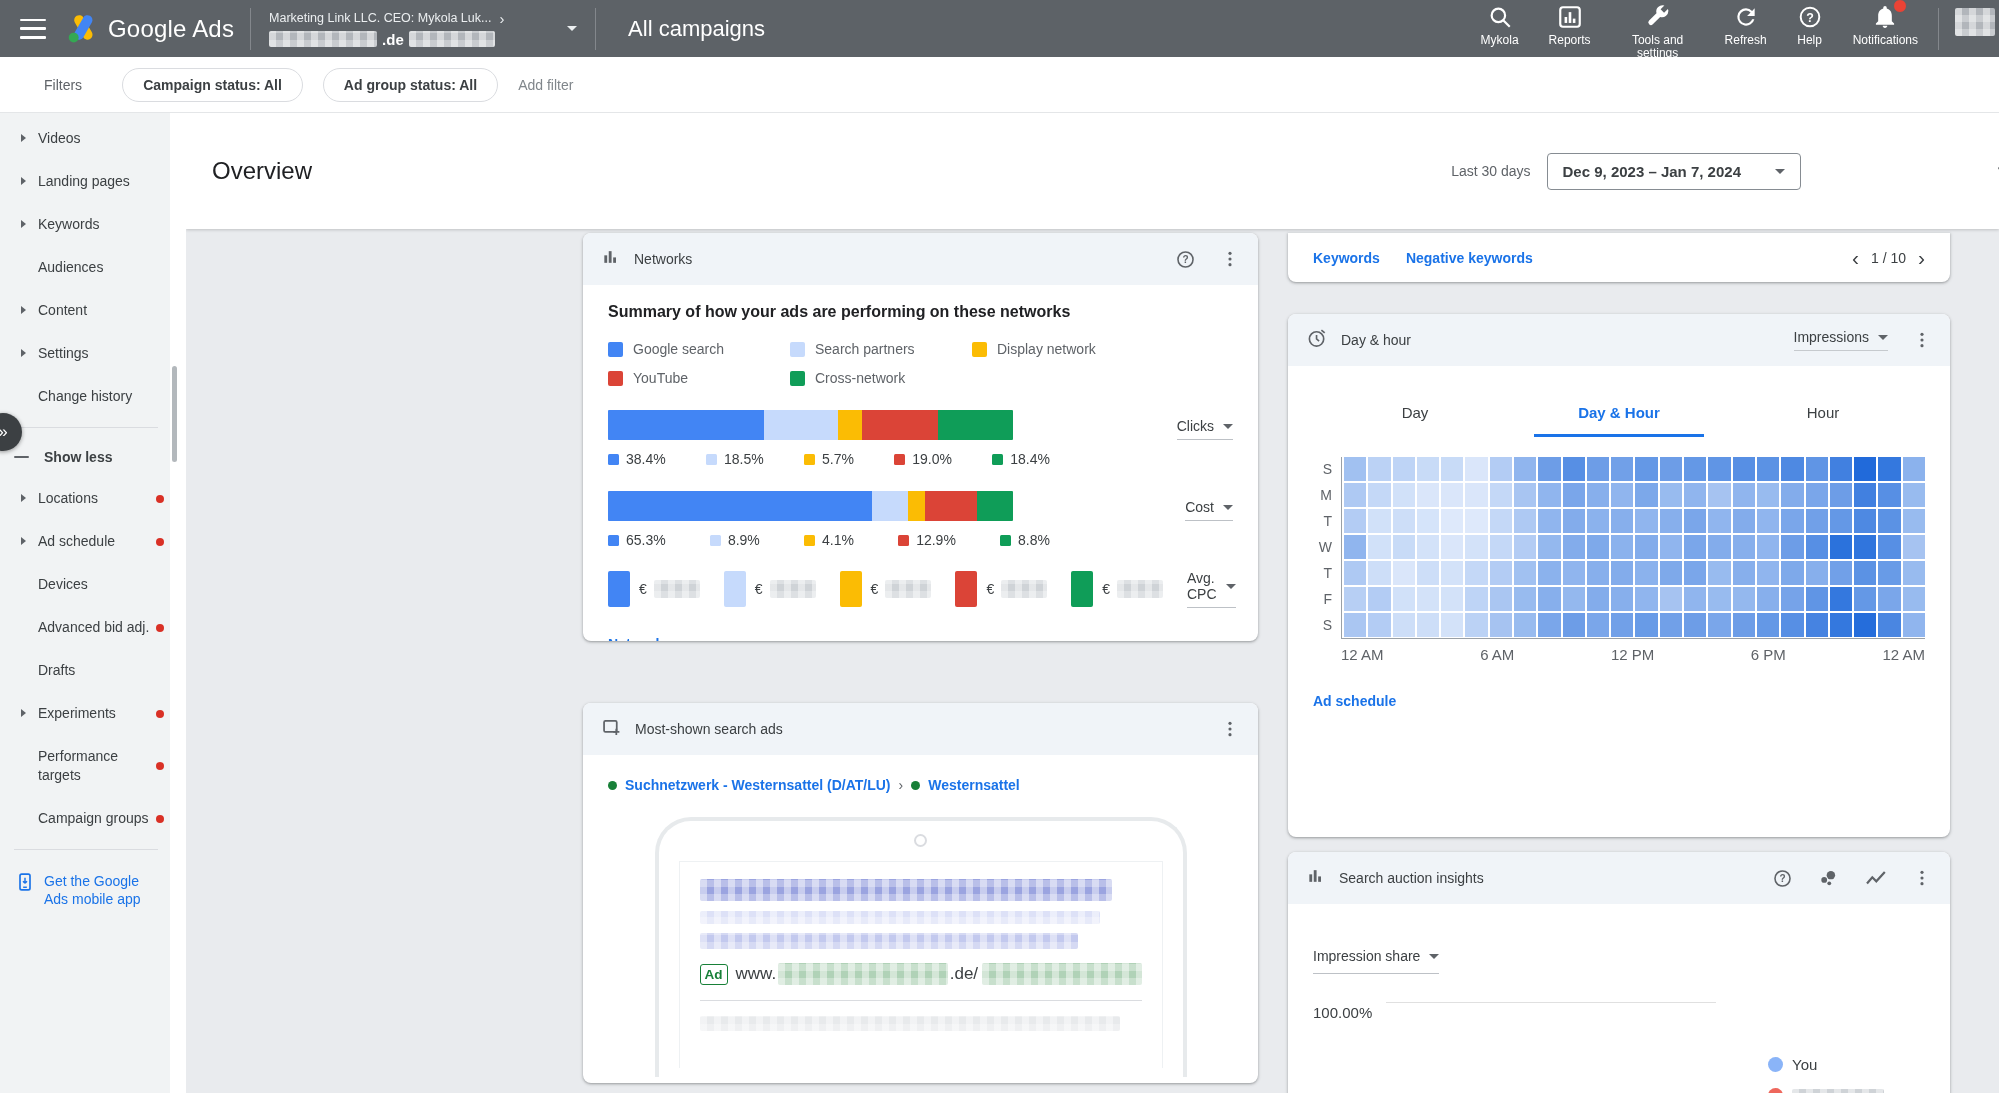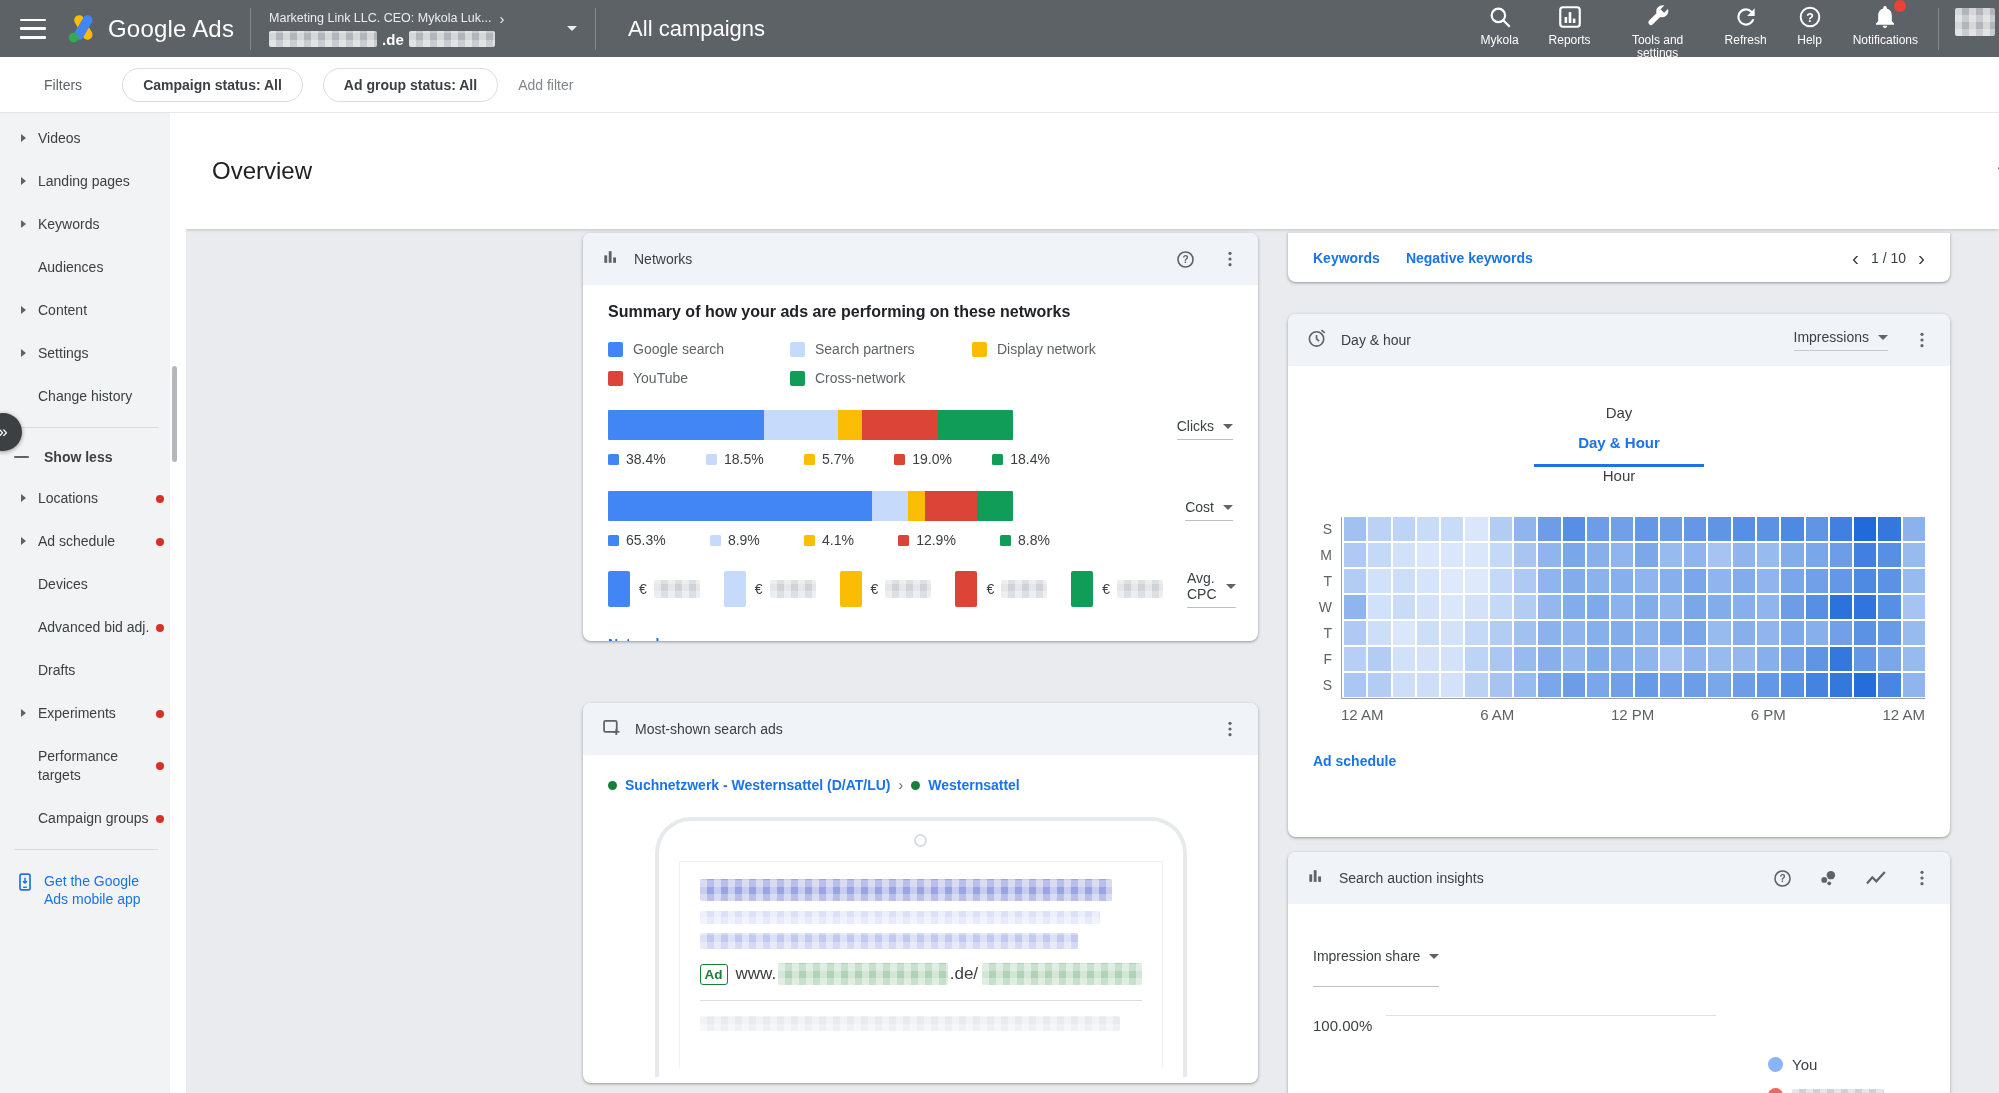--- a/index.html
+++ b/index.html
@@ -107,34 +107,34 @@
   .ad-badge { border: 1.5px solid #188038; color: #188038; border-radius: 3px; font-size: 13.5px; font-weight: bold; padding: 0 4px; height: 21px; line-height: 19px; }
   .url-txt { font-size: 17px; color: #3c4043; }
   .screen-div { height: 1px; background: #dadce0; margin-top: 15px; }
   
   #kw-card { height: 49px; border-radius: 0 0 8px 8px; display: flex; align-items: center; padding: 0 25px; gap: 26px; }
   .kw-link { font-size: 14px; font-weight: bold; color: #1a73e8; cursor: pointer; }
   .kw-pager { margin-left: auto; display: flex; align-items: center; gap: 12px; font-size: 14px; color: #3c4043; }
   .chev { font-size: 21px; color: #3c4043; cursor: pointer; line-height: 1; }
   
   #dh-card { margin-top: 32px; height: 523px; }
-  .dh-tabs { display: flex; margin: 20px 0 4px; flex-direction: column; }
+  .dh-tabs { display: flex; margin: 20px 0 4px; }
   .dh-tab { flex: 1; text-align: center; font-size: 15px; color: #3c4043; cursor: pointer; }
   .dh-tab span { display: inline-block; padding: 0 44px 13px; }
   .dh-tab.active { color: #1a73e8; font-weight: bold; }
   .dh-tab.active span { border-bottom: 3px solid #1a73e8; }
   .hm-wrap { display: flex; margin-top: 20px; }
   .hm-labels { width: 28px; display: flex; flex-direction: column; }
   .hm-labels div { height: 26px; font-size: 14px; color: #5f6368; text-align: right; padding-right: 9px; line-height: 25px; }
   .hm-grid { flex: 1; border-left: 1px solid #9aa0a6; border-bottom: 1px solid #9aa0a6; padding-left: 2px; display: grid; grid-template-columns: repeat(24, 1fr); gap: 2px; align-content: start; }
   .hm-cell { height: 24px; }
   .hm-x { display: flex; justify-content: space-between; margin: 7px 0 0 28px; font-size: 15px; color: #5f6368; }
   
   #ai-card { margin-top: 15px; height: 300px; }
-  .ai-sel { display: inline-flex; align-items: center; gap: 9px; font-size: 14px; color: #3c4043; border-bottom: 1px solid #bdc1c6; padding-bottom: 22px; margin-top: 26px; cursor: pointer; }
+  .ai-sel { display: inline-flex; align-items: center; gap: 9px; font-size: 14px; color: #3c4043; border-bottom: 1px solid #bdc1c6; padding-bottom: 9px; margin-top: 26px; cursor: pointer; }
   .ai-sel .caret { color: #5f6368; }
   .ai-value-row { display: flex; align-items: flex-start; margin-top: 24px; }
   .ai-value { font-size: 15px; color: #3c4043; margin-top: 6px; }
   .ai-gridline { width: 330px; height: 1px; background: #e0e0e0; margin: 4px 0 0 14px; }
   .ai-legend { position: absolute; right: 66px; top: 152px; display: flex; flex-direction: column; gap: 15px; }
   .ai-lg-item { display: flex; align-items: center; gap: 9px; font-size: 15px; color: #3c4043; }
   .ai-dot { width: 15px; height: 15px; border-radius: 50%; flex: none; }
 </style>
 </head>
 <body>
@@ -254,20 +254,27 @@
           <span>Get the Google Ads mobile app</span>
         </div>
       </div>
   </aside>
   <div class="side-scroll"></div>
   <button class="expand-fab">»</button>
 
   <main>
     <div class="ov-band">
       <div class="ov-title">Overview</div>
+      <div class="ov-right">
+        <span class="range-label">Last 30 days</span>
+        <div class="datebox">
+          <span>Dec 9, 2023 – Jan 7, 2024</span>
+          <span class="caret"></span>
+        </div>
+      </div>
       <span class="edge-chev">‹</span>
     </div>
 
     <div class="content">
       <div class="colL">
 
         <section class="card" id="networks-card">
           <div class="card-head">
             <span id="nw-head-ic"><svg viewBox="0 0 24 24" width="20" height="20">
                   <rect x="4" y="10" width="3.4" height="9" fill="#5f6368"></rect>

